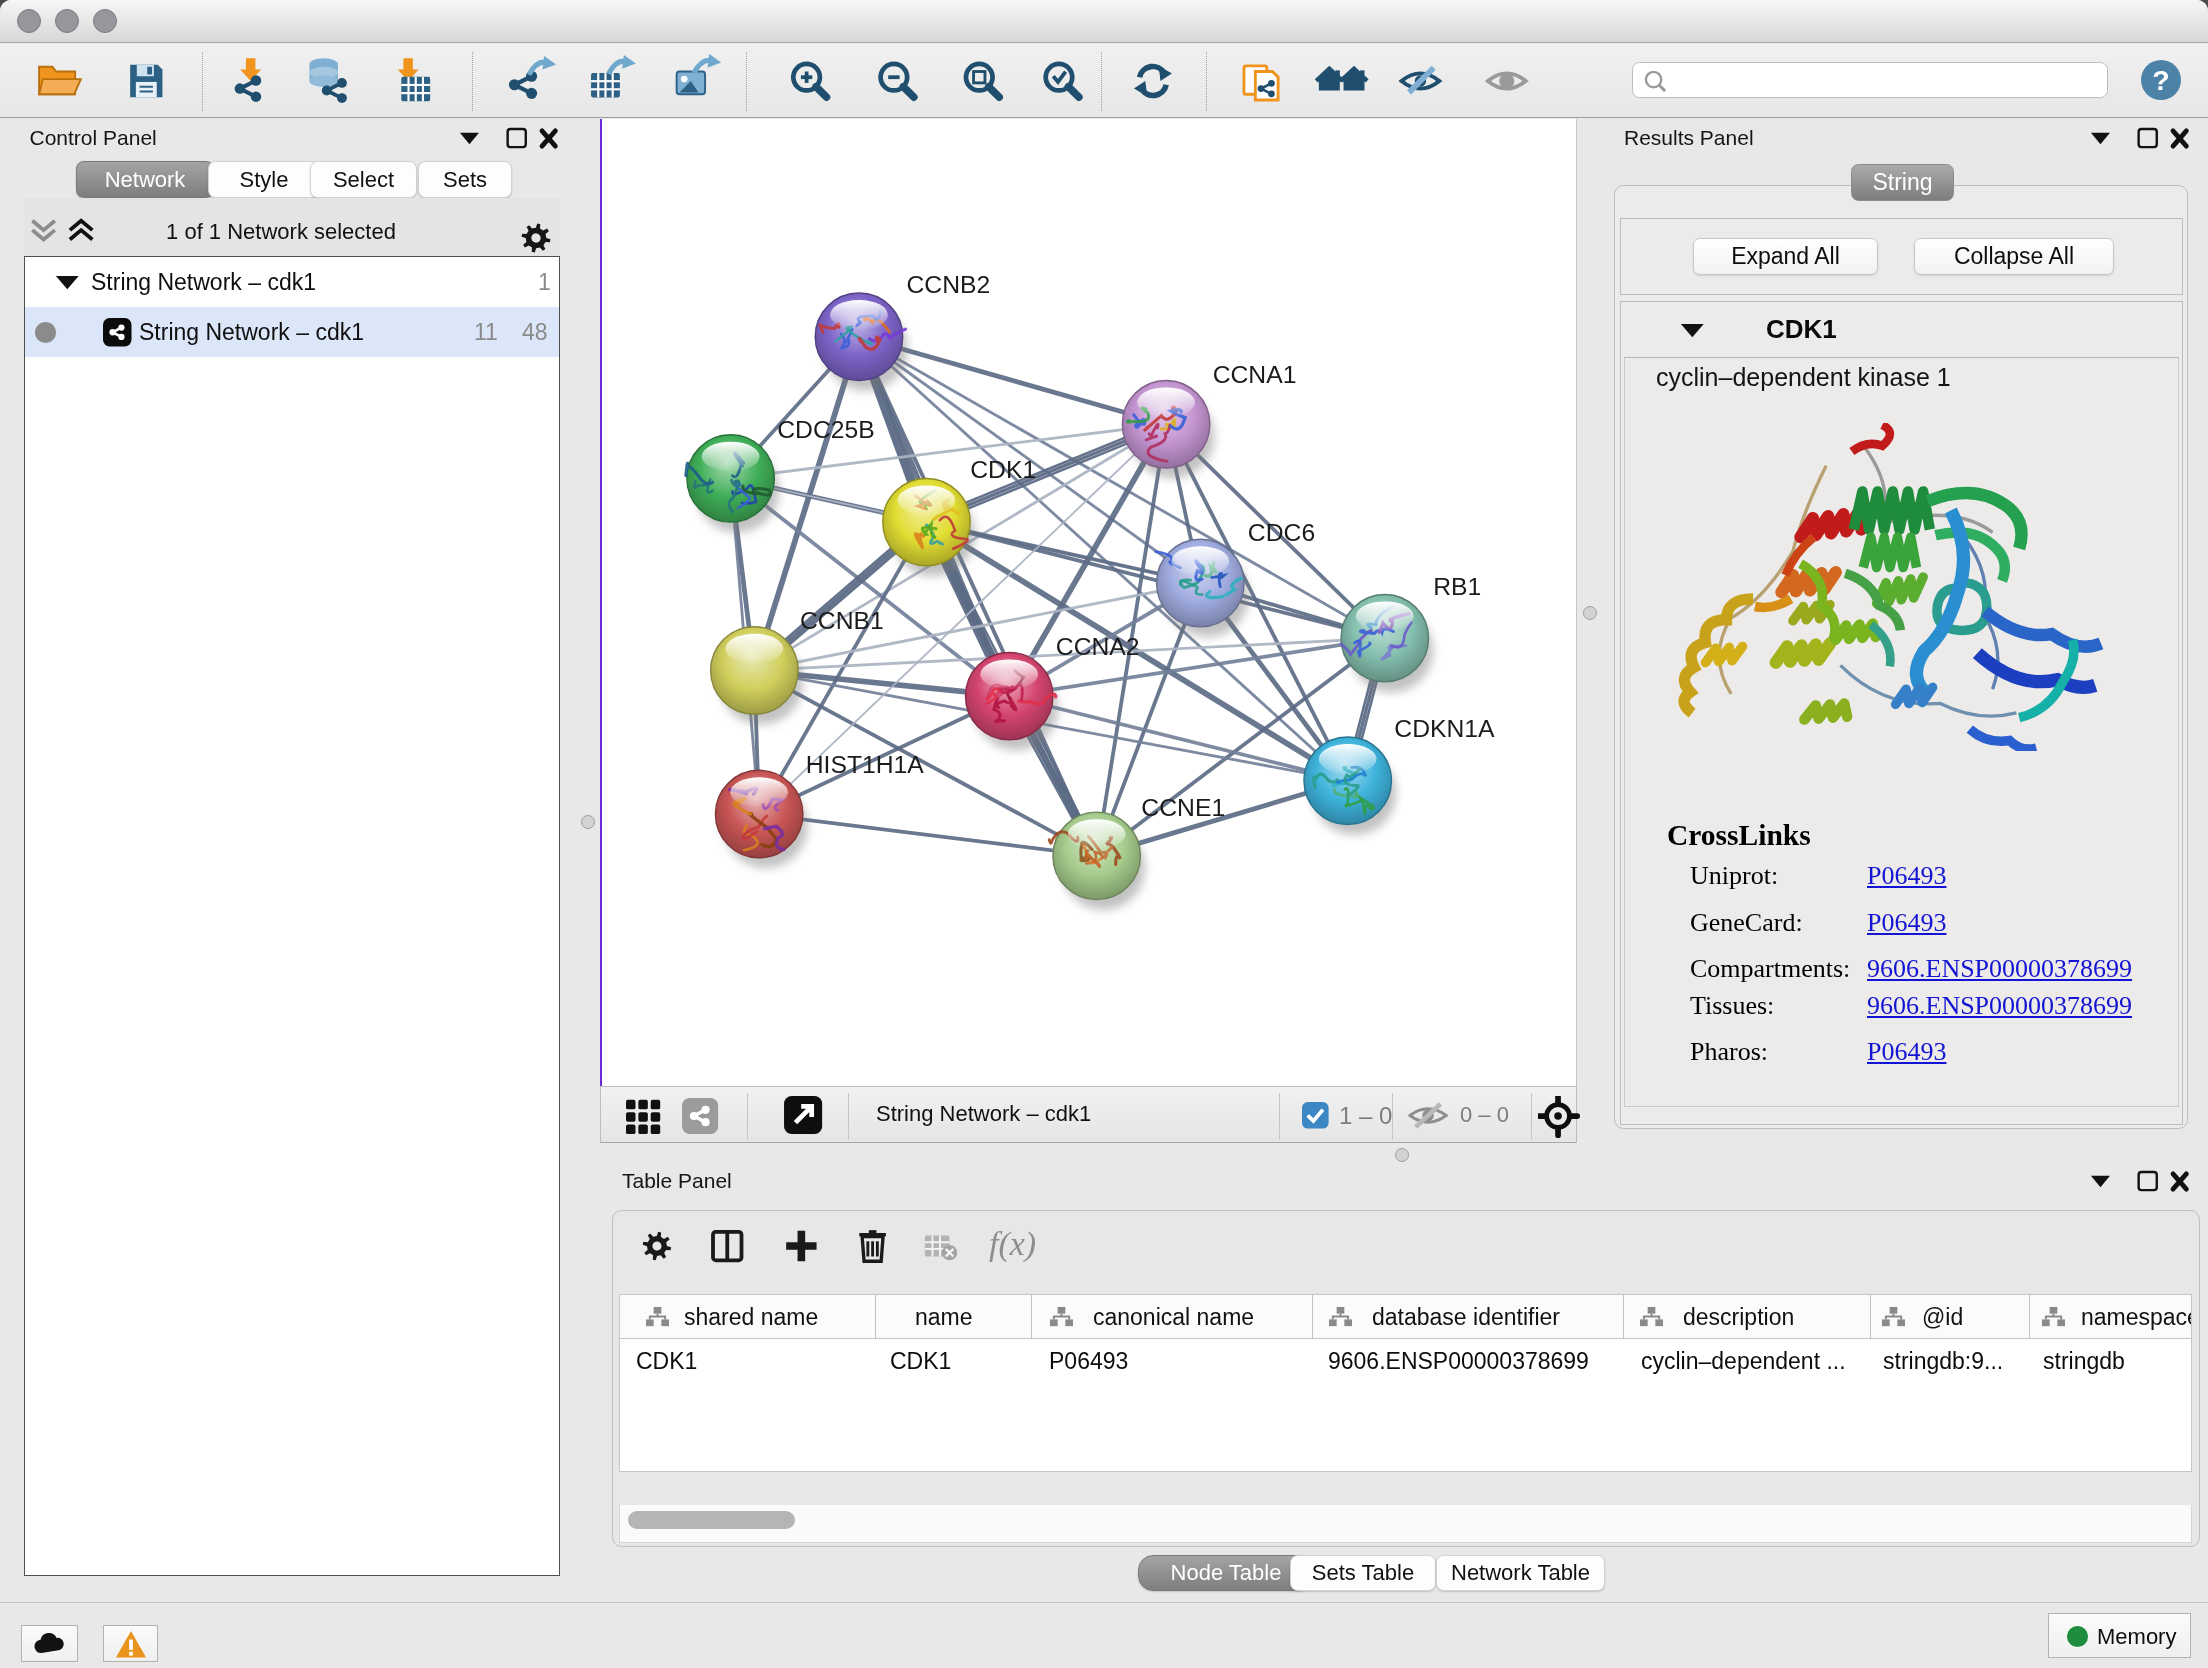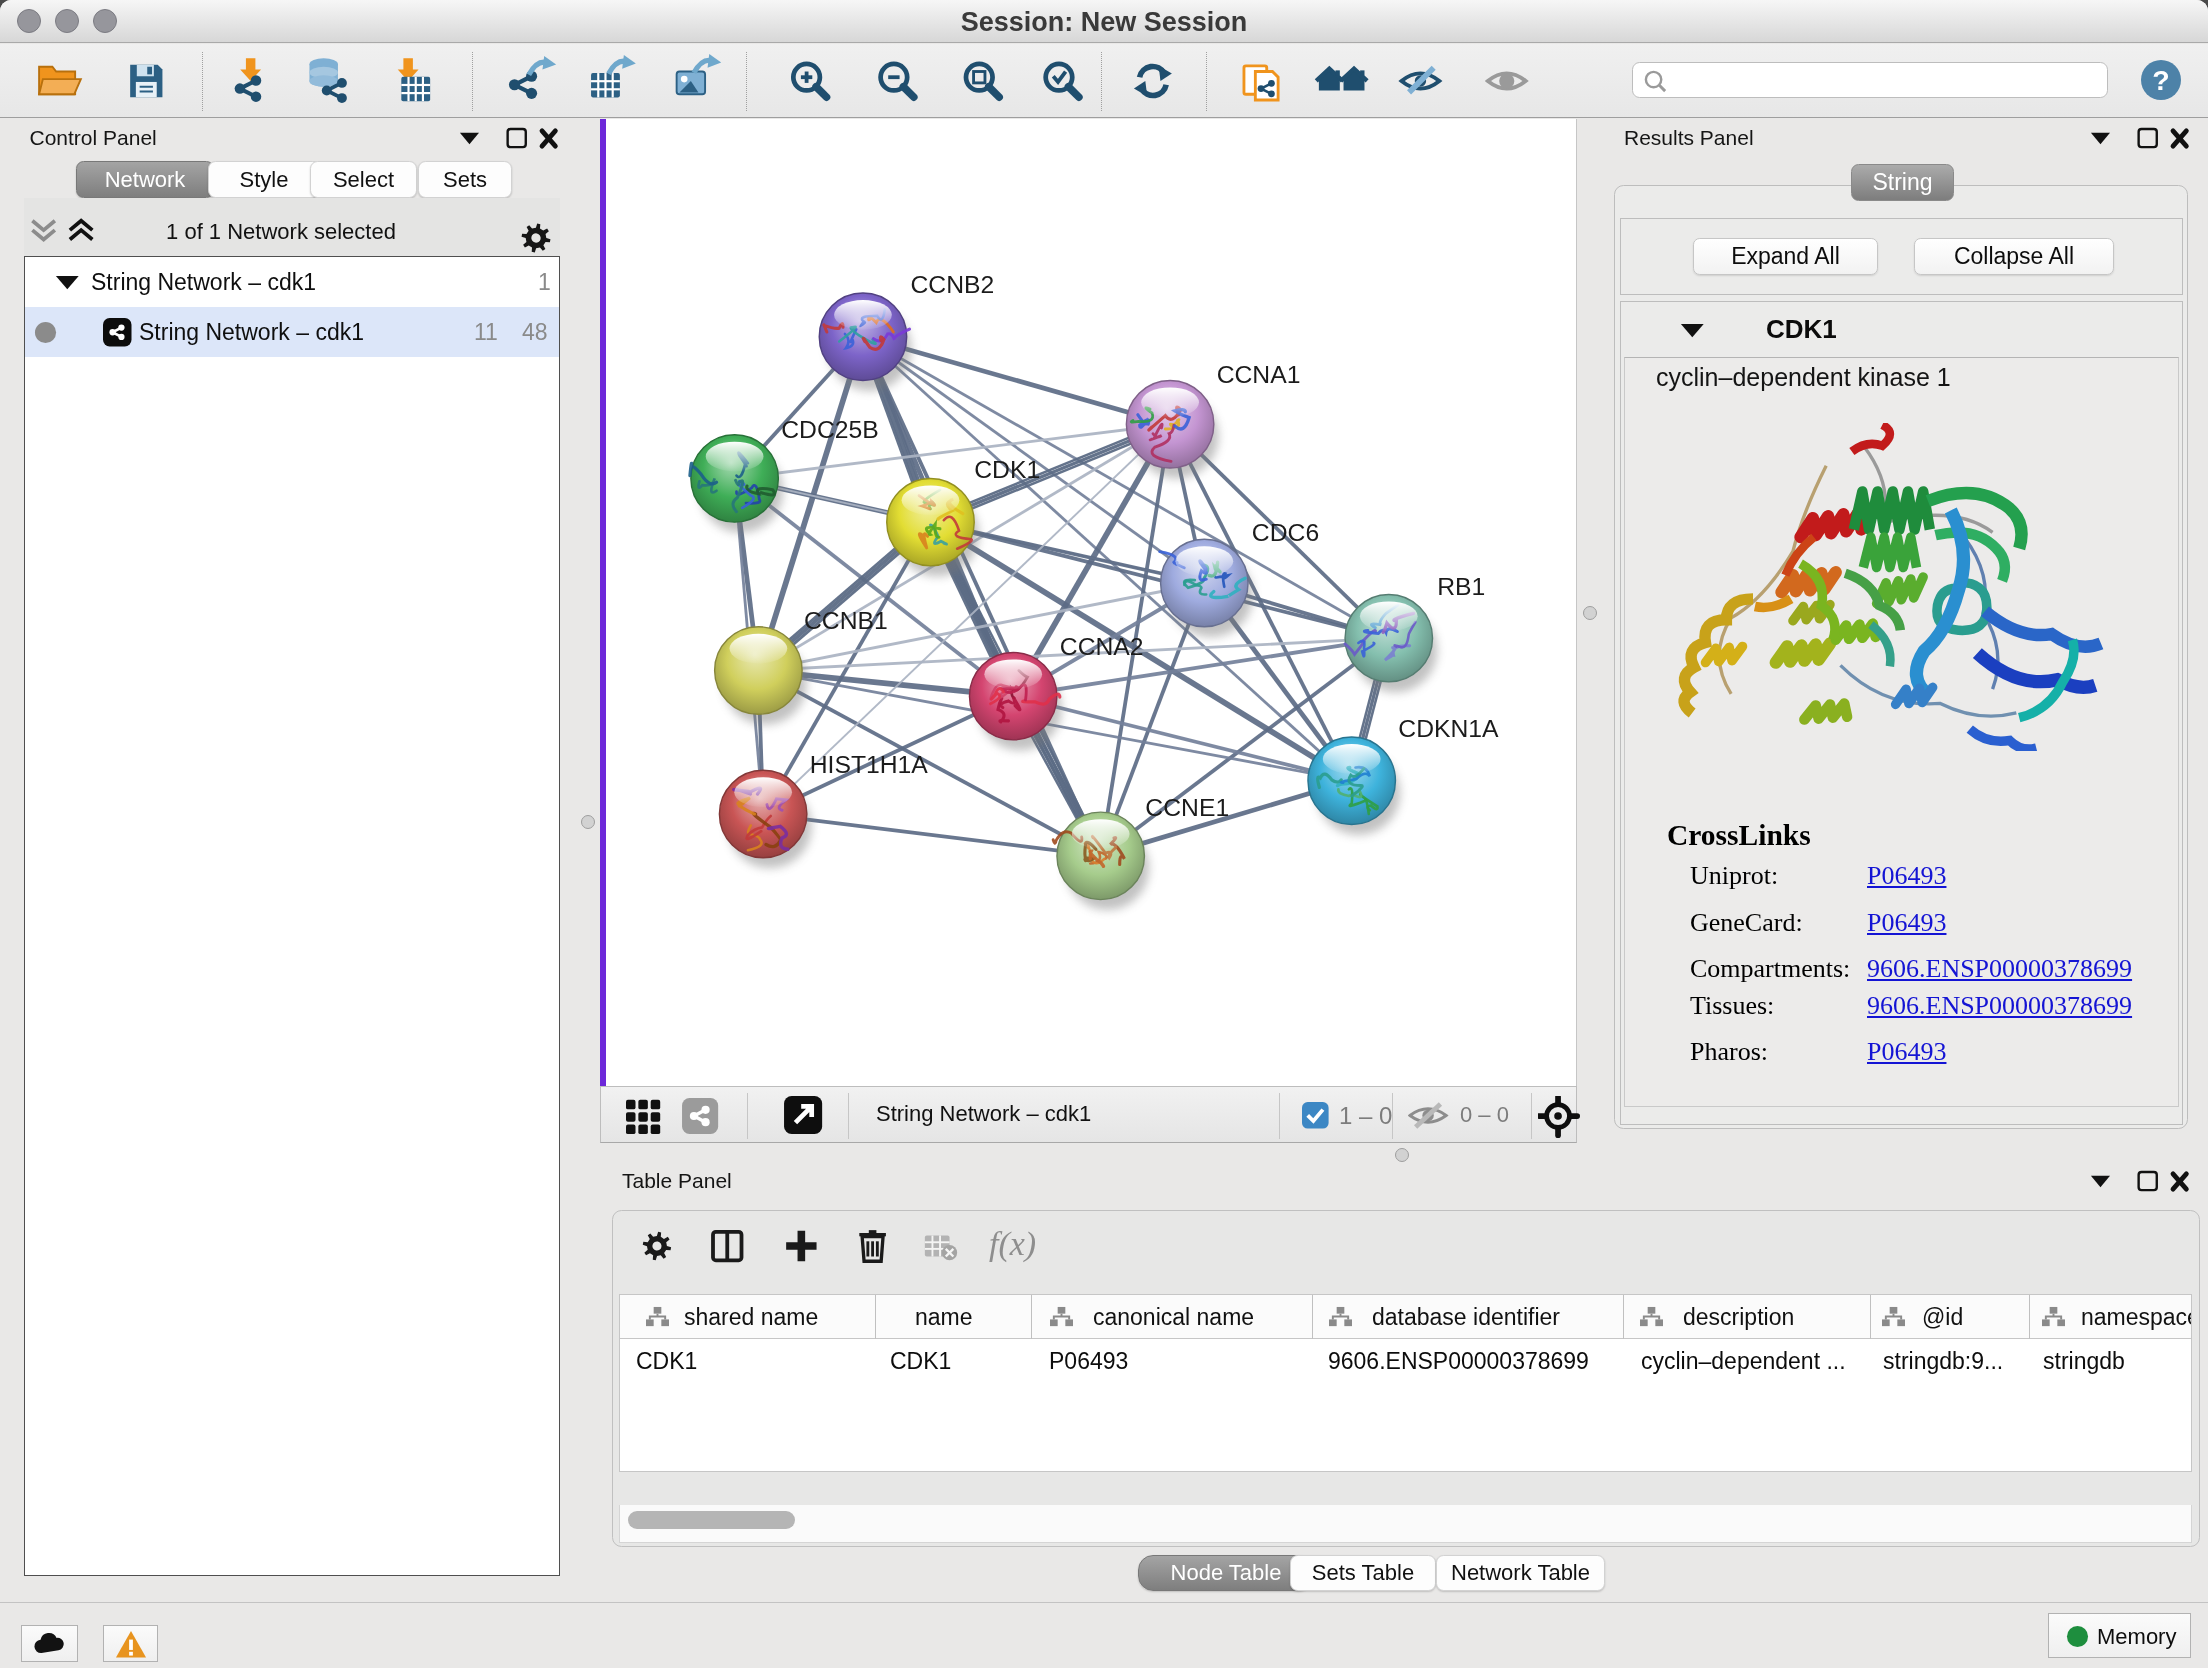--- a/index.html
+++ b/index.html
@@ -10,37 +10,36 @@
 .toolbar{position:absolute;left:0;top:44px;width:100%;height:74px;background:linear-gradient(#f0f0f0,#e7e7e7);border-bottom:1.9px solid #9e9e9e}
 .tsep{position:absolute;top:7.6px;height:59px;width:0;border-left:1.9px dotted #9f9f9f}
 .searchbox{position:absolute;left:1632px;top:18px;width:476px;height:36px;background:#fff;border:1.9px solid #bdbdbd;border-radius:7.6px}
 .help{position:absolute;left:2141px;top:16px;width:40px;height:40px;border-radius:50%;background:#4d82a8;color:#fff;font-weight:bold;font-size:28.5px;text-align:center;line-height:40px}
 .phead{font-size:21px;color:#151515}
 .tab{position:absolute;height:37px;background:#fdfdfd;border:1px solid #d2d2d2;font-size:22px;color:#111;text-align:center;border-radius:7.6px;box-shadow:0 1px 1.9px rgba(0,0,0,0.18)}
 .tabsel{background:linear-gradient(#a4a4a4,#7e7e7e);color:#fff;border:1px solid #787878}
 .treebox{position:absolute;left:24px;top:256px;width:536px;height:1320px;background:#fff;border:1.9px solid #4f4f4f}
 .trow{position:absolute;left:0;width:100%;height:50px;font-size:23px;color:#0f0f0f}
 .num{position:absolute;color:#8a8a8a;font-size:23px}
-.canvas{position:absolute;left:600px;top:119px;width:977px;height:967px;background:#fff;border-left:6px solid #6d28d9;border-right:1px solid #c6c6c6}
+.canvas{position:absolute;left:600px;top:119px;width:977px;height:967px;background:#fff;border-left:2px solid #6d28d9;border-right:1px solid #c6c6c6}
 .netbar{position:absolute;left:600px;top:1086px;width:977px;height:57px;background:linear-gradient(#f1f1f1,#e5e5e5);border:1px solid #bdbdbd;border-width:1px 1px 1.9px 1px;border-bottom-color:#a8a8a8}
 .nbsep{position:absolute;top:5.7px;height:46px;border-left:1.9px solid #c6c6c6}
 .rpanel-box{position:absolute;background:#ebebea;border:1px solid #bdbdbd}
 .btn{position:absolute;background:linear-gradient(#ffffff,#f2f2f2);border:1.4px solid #c6c6c6;border-radius:6.7px;font-size:23px;color:#0c0c0c;text-align:center;box-shadow:0 1px 1.9px rgba(0,0,0,0.12)}
 .serif{font-family:"Liberation Serif",serif}
 .link{color:#1414d4;text-decoration:underline}
 .tp-toolbox{position:absolute;left:612px;top:1210px;width:1588px;height:337px;background:#e7e7e6;border:1.4px solid #c0c0c0;border-radius:9.5px}
 .statusbtn{position:absolute;background:linear-gradient(#fbfbfb,#efefef);border:1.9px solid #b2b2b2}
 </style></head><body>
 <div class="win">
 
 <div class="titlebar">
 <div class="tl" style="left:17px"></div>
 <div class="tl" style="left:55px"></div>
 <div class="tl" style="left:93px"></div>
-<div class="title">Session: New Session</div>
     </div>
 <div class="toolbar">
 <svg class="abs" style="left:0;top:0" width="1617" height="74" viewBox="0 0 1700 78">
         <g transform="translate(61,39)">
           <path d="M-22,-15 L-8,-15 L-4,-10 L16,-10 L16,14 L-22,14 Z" fill="#f0941d" stroke="#b8700d" stroke-width="2"></path>
           <path d="M-18,-2 L22,-2 L15,14 L-22,14 Z" fill="#f3ae55" stroke="#b8700d" stroke-width="2"></path>
         </g>
 <g transform="translate(152,39)">
           <path d="M-17,-17 L12,-17 L17,-12 L17,17 L-17,17 Z" fill="#2c6084"></path>
           <rect x="-10" y="-17" width="18" height="12" fill="#cfe2ef"></rect>

